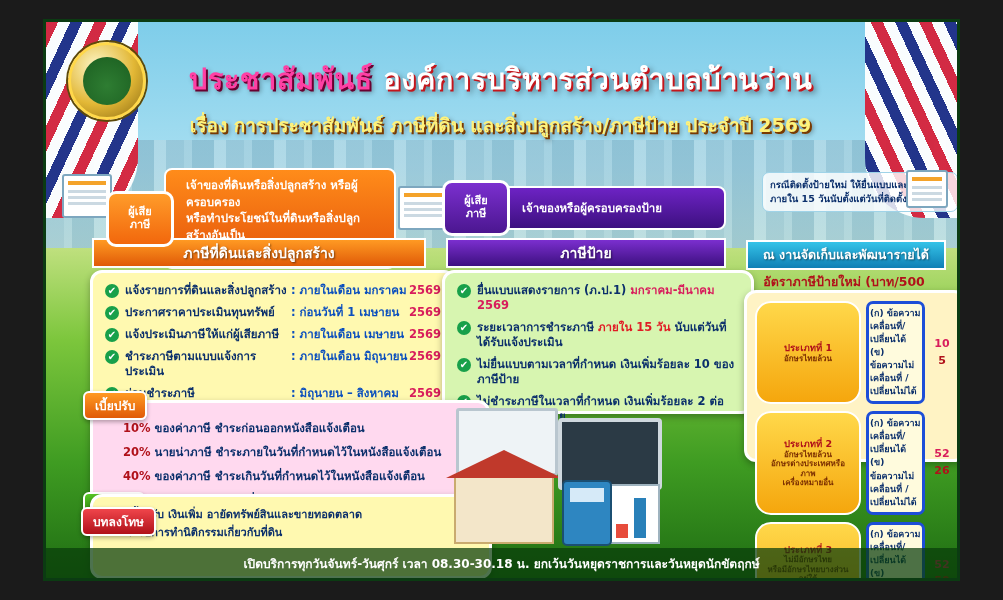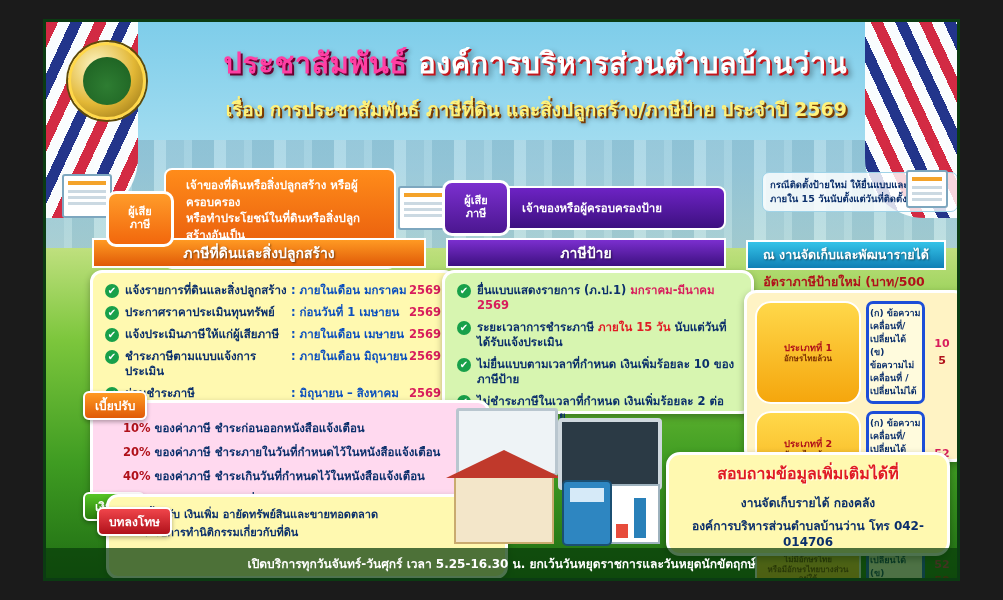--- a/index.html
+++ b/index.html
@@ -18,21 +18,21 @@
     background:repeating-linear-gradient(115deg,#d6223b 0 11px,#ffffff 11px 22px,#1d2d86 22px 33px,#ffffff 33px 44px);
     opacity:.95;}
   .flagL{left:0;border-bottom-right-radius:60px;}
   .flagR{right:0;border-bottom-left-radius:60px;
     background:repeating-linear-gradient(65deg,#d6223b 0 11px,#ffffff 11px 22px,#1d2d86 22px 33px,#ffffff 33px 44px);}
   .logo{position:absolute;left:22px;top:20px;width:72px;height:72px;border-radius:50%;
     background:radial-gradient(circle at 35% 30%,#fdf6c8,#e2b735 55%,#8a6a12);
     border:3px solid #ffd84a;box-shadow:0 0 0 2px #5d4a0a;}
   .logo:after{content:"";position:absolute;left:12px;top:12px;right:12px;bottom:12px;border-radius:50%;
     background:radial-gradient(circle at 50% 60%,#2e7d32,#1b5e20);}
-  .hdr{position:absolute;left:108px;top:18px;right:110px;text-align:right;}
+  .hdr{position:absolute;left:108px;top:34px;right:110px;text-align:center;}
   .hdr h1{margin:0;font-size:29px;font-weight:bold;color:#ffffff;letter-spacing:.5px;
     text-shadow:2px 2px 0 #c4161c,4px 4px 6px rgba(0,0,0,.45);}
   .hdr h1 .pink{color:#ff3fa4;text-shadow:2px 2px 0 #6a0030,3px 3px 5px rgba(0,0,0,.4);}
   .hdr h2{margin:8px 0 0;font-size:19px;font-weight:bold;color:#fff27a;
     text-shadow:2px 2px 0 #7a3a00,3px 3px 5px rgba(0,0,0,.4);}
 
   
   .chip{position:absolute;display:flex;align-items:center;}
   .chipbadge{width:62px;height:50px;border-radius:10px;border:3px solid #ffffff;
     display:flex;flex-direction:column;align-items:center;justify-content:center;
@@ -262,46 +262,41 @@
             <span class="b">50</span>
           </div>
         </div>
       </div>
   </div>
 
   <div class="panel pPink" style="left:44px;top:378px;width:352px;height:82px;padding:16px 12px 8px 30px;">
     <div class="tagL tagOrange" style="top:-12px;left:-10px;">เบี้ยปรับ</div>
     <div id="fine-list">
         <div class="penline"><span class="pct">10%</span><span> ของค่าภาษี ชำระก่อนออกหนังสือแจ้งเตือน</span></div>
-        <div class="penline"><span class="pct">20%</span><span> ของค่าภาษี ชำระภายในวันที่กำหนดไว้ในหนังสือแจ้งเตือน</span></div>
+        <div class="penline"><span class="pct">20%</span><span> นายน่าภาษี ชำระภายในวันที่กำหนดไว้ในหนังสือแจ้งเตือน</span></div>
         <div class="penline"><span class="pct">40%</span><span> ของค่าภาษี ชำระเกินวันที่กำหนดไว้ในหนังสือแจ้งเตือน</span></div>
       </div>
     <div class="tagL tagGreen" style="bottom:-12px;left:-10px;">เงินเพิ่ม</div>
     <div class="penline" style="margin-top:2px;">1% ของค่าภาษี ต่อเดือนที่ค้างชำระ</div>
   </div>
 
-  <div class="panel pYellow" style="left:44px;top:472px;width:352px;height:48px;padding:8px 10px 23px 34px;margin-left:16px;">
+  <div class="panel pYellow" style="left:44px;top:472px;width:352px;height:48px;padding:8px 10px 23px 34px;">
     <div class="tagL tagRed" style="top:10px;left:-12px;">บทลงโทษ</div>
     <div class="penline" style="white-space:pre-line;font-size:11px;">เบี้ยปรับ เงินเพิ่ม อายัดทรัพย์สินและขายทอดตลาด
 ระงับการทำนิติกรรมเกี่ยวกับที่ดิน</div>
   </div>
 
   <div class="art">
     <div class="billboard"></div>
     <div class="house"></div>
     <div class="monitor"></div>
     <div class="chartc">
       <i style="left:8px;height:20px;"></i>
         <i style="left:26px;height:34px;background:#27ae60;"></i>
       <i style="left:44px;height:14px;background:#e74c3c;"></i>
         <i style="left:62px;height:40px;background:#2980b9;"></i>
     </div>
     <div class="calc"></div>
   </div>
 
-  <div class="contact">
-    <div class="t">สอบถามข้อมูลเพิ่มเติมได้ที่</div>
-    <div class="l">งานจัดเก็บรายได้ กองคลัง</div>
-    <div class="l" style="margin-top:4px;">องค์การบริหารส่วนตำบลบ้านว่าน โทร 042-014706</div>
-  </div>
-
-  <div class="footer">เปิดบริการทุกวันจันทร์-วันศุกร์ เวลา 5.25-16.30 น. ยกเว้นวันหยุดราชการและวันหยุดนักขัตฤกษ์</div>
+
+  <div class="footer">เปิดบริการทุกวันจันทร์-วันศุกร์ เวลา 08.30-30.18 น. ยกเว้นวันหยุดราชการและวันหยุดนักขัตฤกษ์</div>
 </div>
 
 </body></html>

